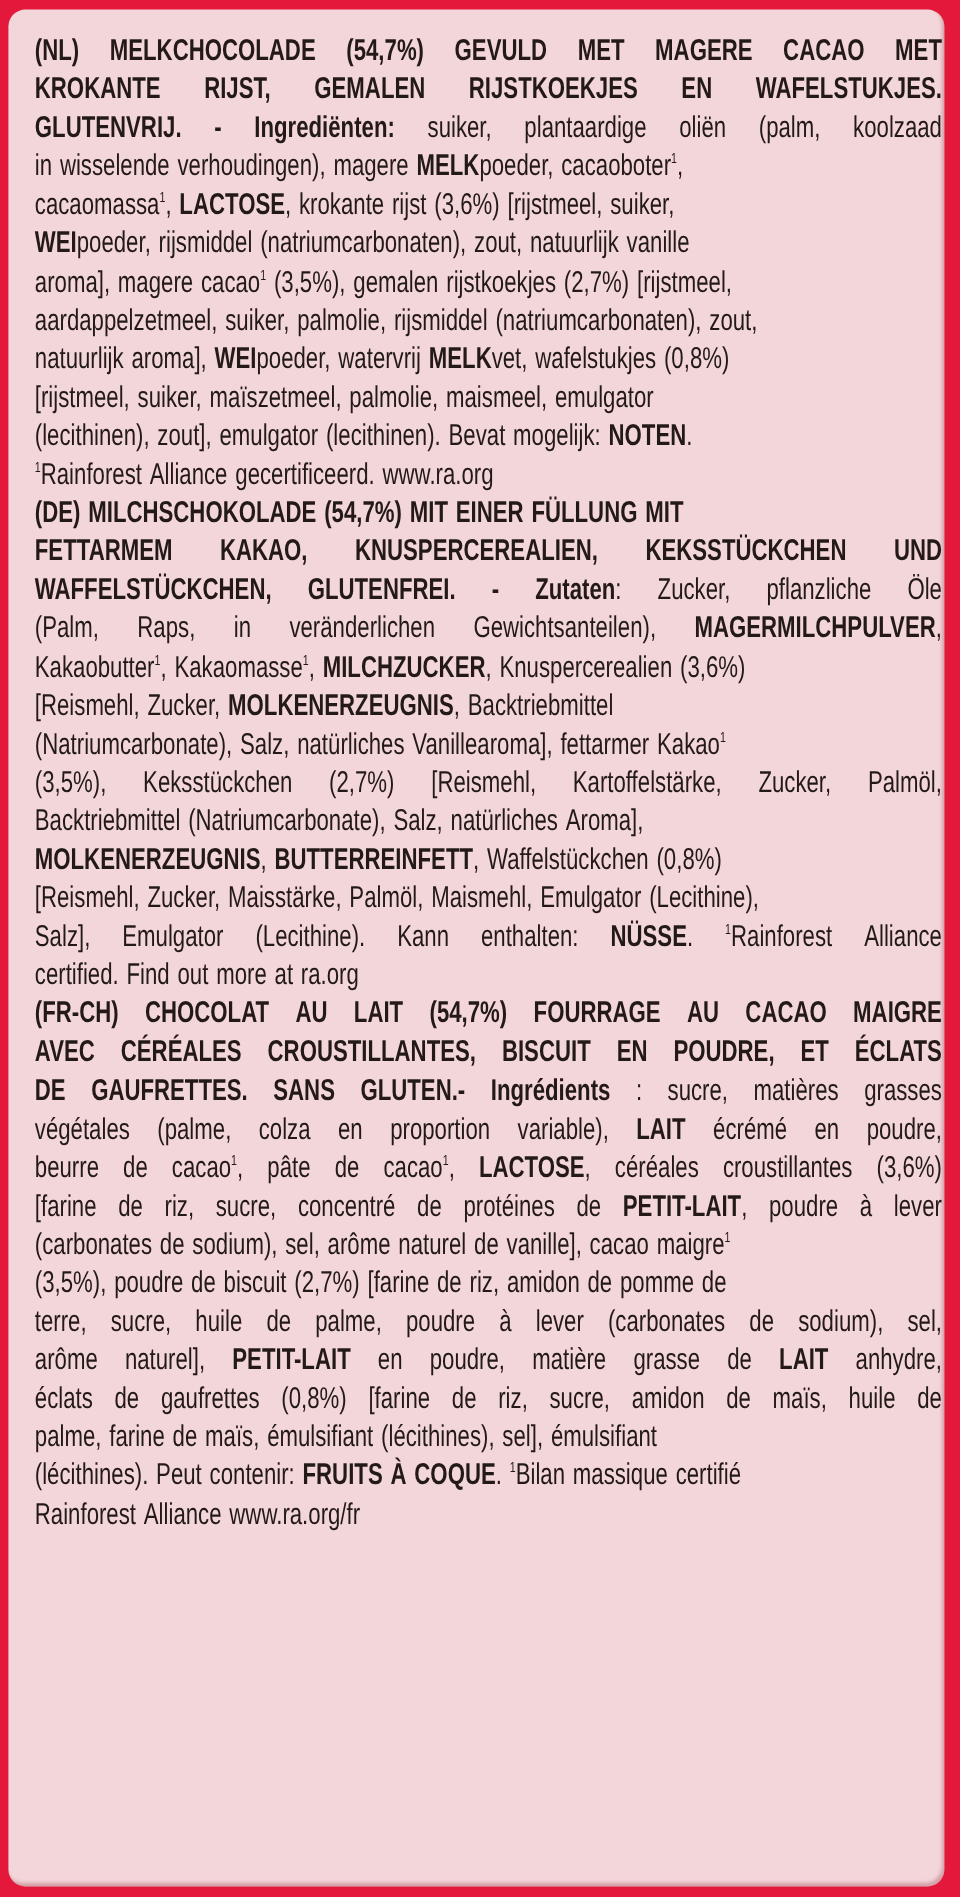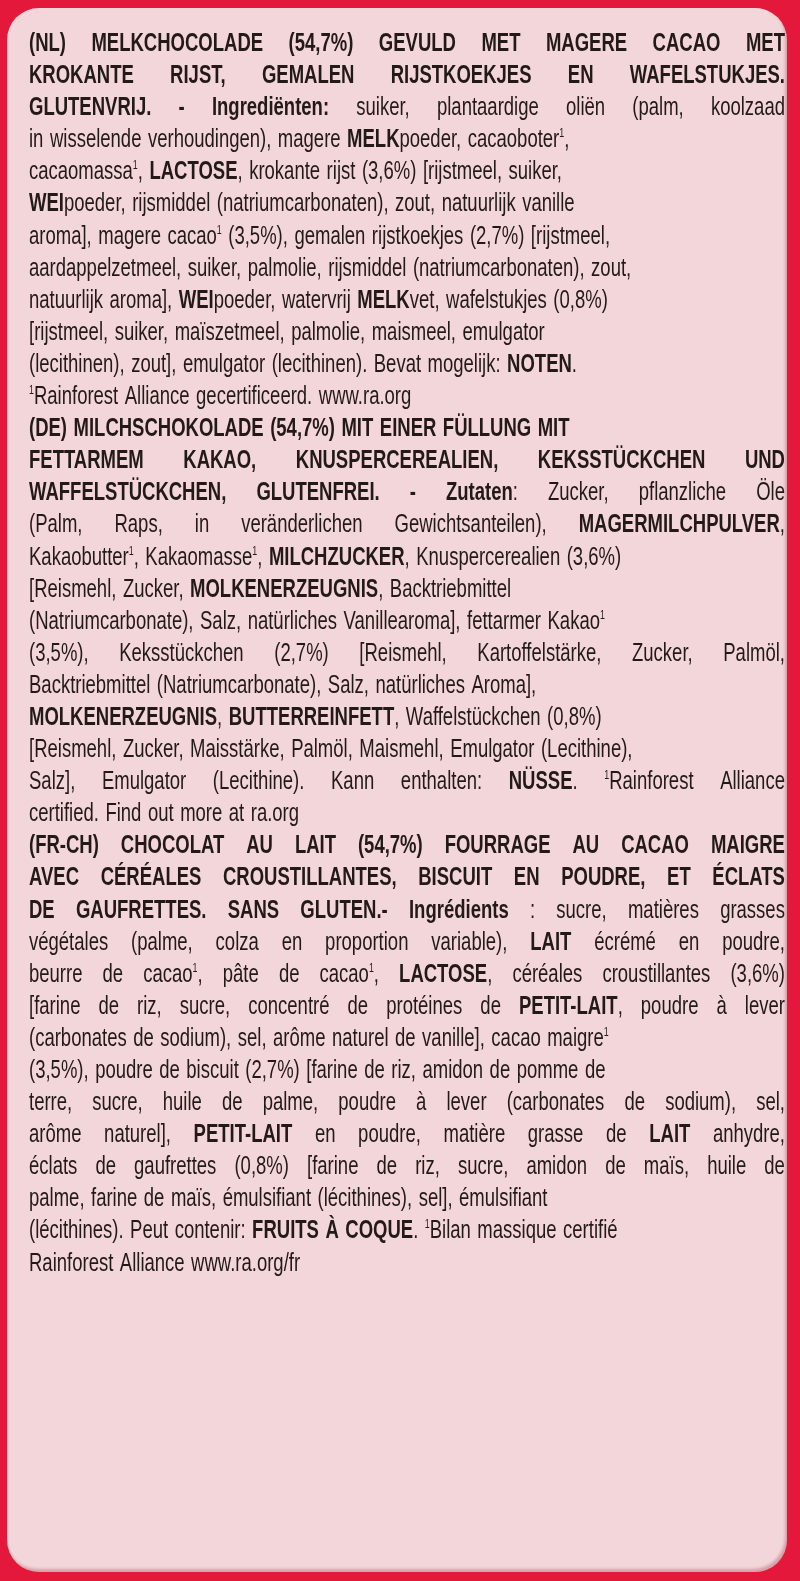--- a/index.html
+++ b/index.html
@@ -7,21 +7,21 @@
     width: 800px; height: 1581px;
     background: #e3183a;
     position: relative;
     overflow: hidden;
   }
   .panel {
     position: absolute;
     left: 7px; top: 8px;
     width: 780px; height: 1564px;
     background: #f3d6d9;
-    border-radius: 32px;
+    border-radius: 14px;
     box-shadow: inset -2px -3px 3px rgba(120,0,20,0.25);
   }
   .text {
     position: absolute;
     left: 22px; top: 18px;
     width: 756px;
     font-family: "Liberation Sans", sans-serif;
     color: #231a17;
   }
   .line {

